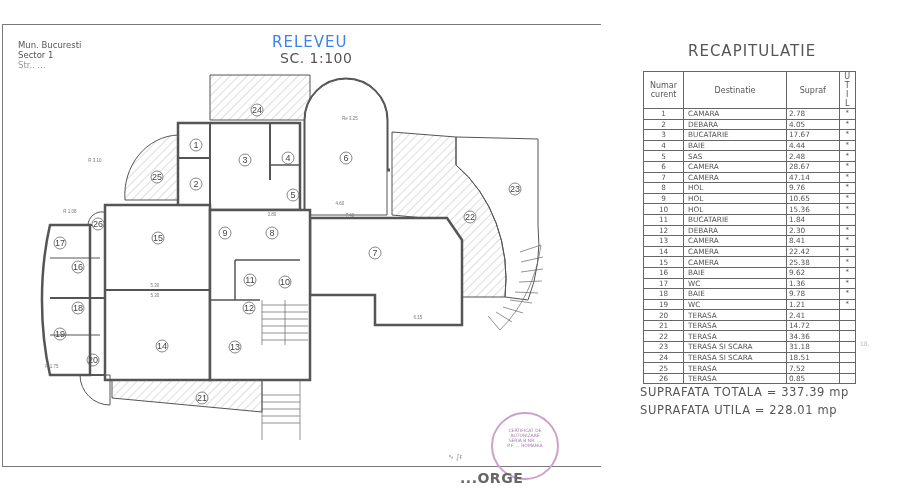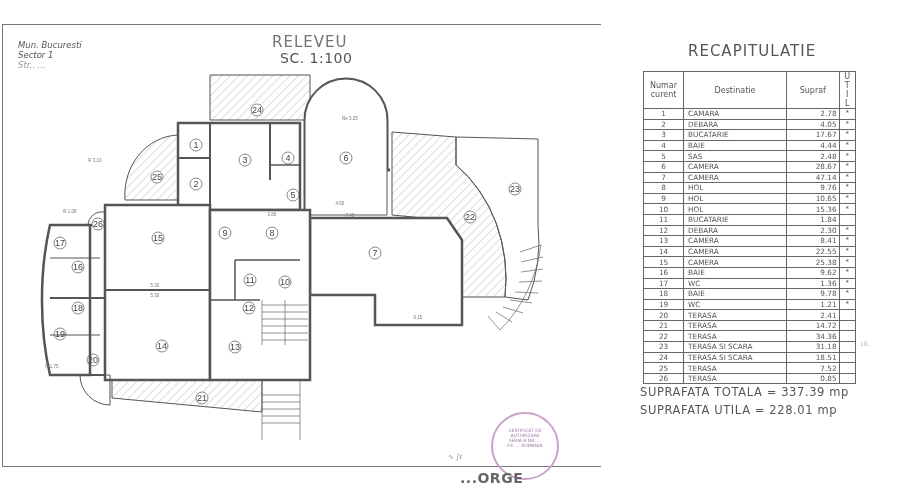--- a/index.html
+++ b/index.html
@@ -1,29 +1,29 @@
 <!DOCTYPE html>
 <html><head>
 <meta charset="utf-8">
 <style>
   html,body{margin:0;padding:0;background:#ffffff;}
   body{width:900px;height:496px;position:relative;overflow:hidden;font-family:"DejaVu Sans",sans-serif;color:#444;}
   .frame{position:absolute;left:2px;top:24px;width:598px;height:441px;border:1px solid #777;border-right:none;}
   .loc{position:absolute;left:18px;top:40px;font-size:8.5px;line-height:10px;color:#555;}
-  .loc div{white-space:nowrap;font-style:italic;}
-  .title{position:absolute;left:272px;top:33px;font-size:15px;letter-spacing:1px;color:#737373;}
+  .loc div{white-space:nowrap;}
+  .title{position:absolute;left:272px;top:33px;font-size:15px;letter-spacing:1px;color:#3b82f6;}
   .scale{position:absolute;left:280px;top:50px;font-size:14px;color:#555;letter-spacing:0.5px;}
   svg.plan{position:absolute;left:0;top:0;}
   .recap-title{position:absolute;left:688px;top:42px;font-size:15px;color:#555;letter-spacing:1px;text-align:center;}
   table.recap{position:absolute;left:643px;top:71px;width:213px;border-collapse:collapse;font-size:7.3px;color:#555;}
   table.recap td, table.recap th{border:1px solid #666;padding:0 2px;height:9.6px;line-height:9px;font-weight:normal;}
   table.recap th{height:36px;font-size:8px;}
   table.recap td.n{text-align:center;width:36px;}
   table.recap td.d{text-align:left;padding-left:4px;width:102px;}
-  table.recap td.s{text-align:right;width:50px;}
+  table.recap td.s{text-align:left;width:50px;}
   table.recap td.u{text-align:center;width:12px;font-size:7px;}
   th.util{font-size:7.5px;line-height:8px;width:12px;}
   .tot{position:absolute;left:640px;font-size:11.5px;color:#555;letter-spacing:0.6px;white-space:nowrap;}
   .mark{position:absolute;left:860px;top:340px;font-size:6px;color:#bbb;}
   .stamp{position:absolute;left:491px;top:412px;width:64px;height:64px;border-radius:50%;border:2px solid #c9a3c9;color:#b58fc0;font-size:4px;text-align:center;}
   .stamp .inner{position:absolute;left:14px;top:14px;width:36px;height:36px;font-size:4.5px;line-height:5px;color:#a07aab;}
   .sig{position:absolute;left:448px;top:453px;font-size:7px;color:#888;}
   .sig2{position:absolute;left:460px;top:470px;font-size:14px;color:#666;letter-spacing:0.5px;font-weight:bold;}
 </style>
 </head>
@@ -312,21 +312,21 @@
       </tr>
       <tr>
         <td class="n">13</td>
         <td class="d">CAMERA</td>
         <td class="s">8.41</td>
         <td class="u">*</td>
       </tr>
       <tr>
         <td class="n">14</td>
         <td class="d">CAMERA</td>
-        <td class="s">22.55</td>
+        <td class="s">22.42</td>
         <td class="u">*</td>
       </tr>
       <tr>
         <td class="n">15</td>
         <td class="d">CAMERA</td>
         <td class="s">25.38</td>
         <td class="u">*</td>
       </tr>
       <tr>
         <td class="n">16</td>

